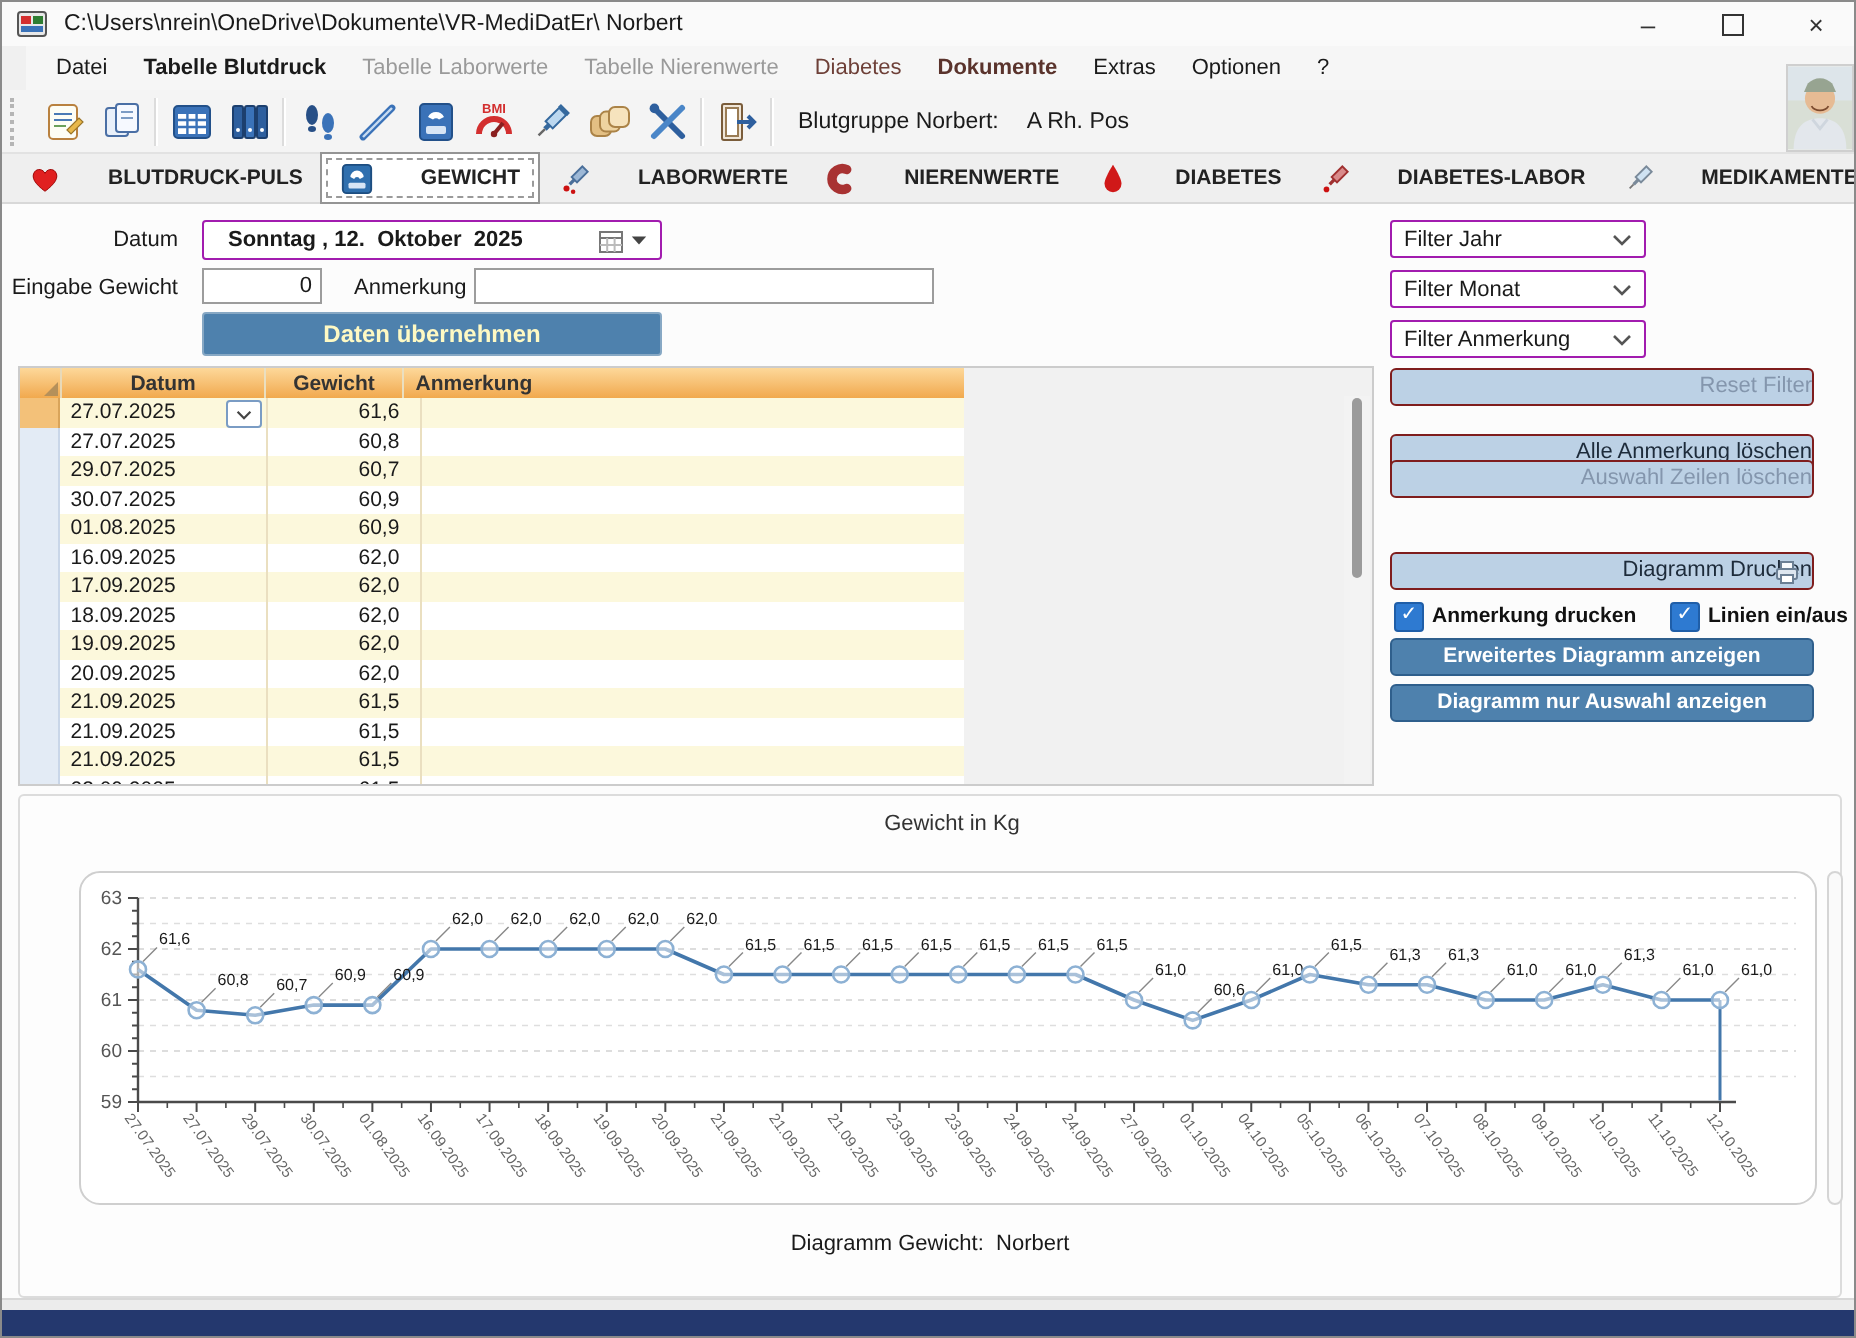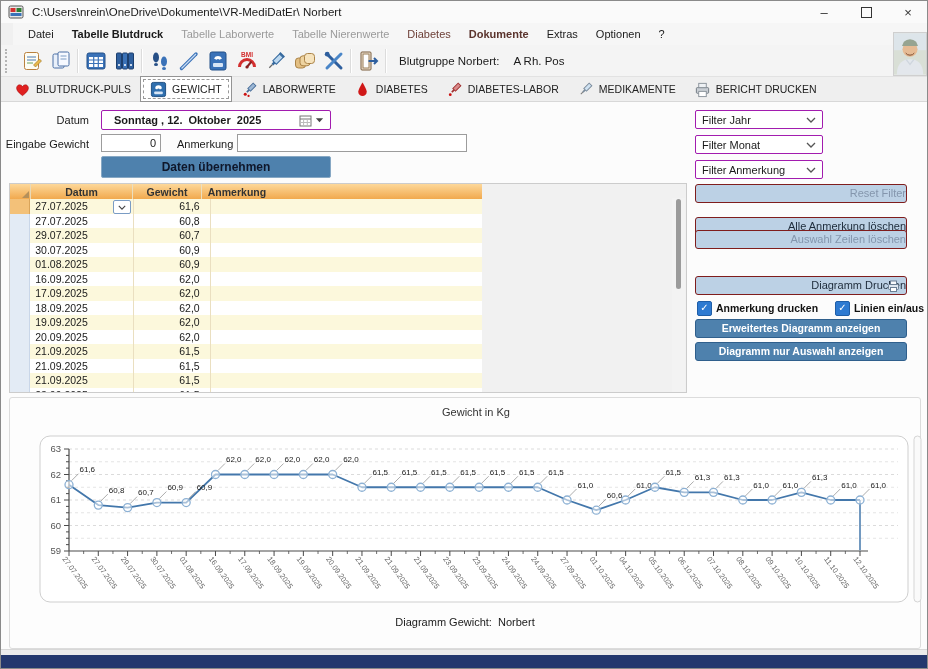--- a/index.html
+++ b/index.html
@@ -22,30 +22,30 @@
   
   .toolbar{left:0;top:44px;width:928px;height:32px;background:#f4f4f4;border-bottom:1px solid #e2e2e2;display:flex;align-items:center;}
   .grip{width:4px;height:24px;border-left:2px dotted #b5b5b5;margin-left:4px;margin-right:6px;}
   .tool-btn{width:29px;height:28px;display:flex;align-items:center;justify-content:center;}
   .tool-sep{width:1px;height:24px;background:#dcdcdc;border-right:1px solid #fff;margin:0 2px;}
   .blut-label{font-size:11.5px;color:#1a1a1a;margin-left:10px;}
   .blut-value{font-size:11.5px;color:#1a1a1a;margin-left:14px;}
   .avatar{left:892px;top:31px;width:34px;height:44px;border:1px solid #cfcfcf;z-index:30;}
   
   .tabbar{left:0;top:76px;width:928px;height:25px;background:#efefef;border-bottom:1px solid #d8d8d8;display:flex;align-items:center;padding-left:4px;}
-  .tab{display:flex;align-items:center;gap:5px;padding:0 9px;height:23px;font-size:10.5px;font-weight:normal;color:#222;white-space:nowrap;}
+  .tab{display:flex;align-items:center;gap:23px;padding:0 9px;height:23px;font-size:10.5px;font-weight:bold;color:#222;white-space:nowrap;}
   .tab.selected{background:#fff;border:1px solid #949494;outline:1px dashed #9a9a9a;outline-offset:-4px;height:24px;}
   
   .content{left:0;top:101px;width:928px;height:547px;background:#fcfcfc;}
   .form-label{font-size:11px;color:#1a1a1a;text-align:right;}
   .combo{background:#fff;border:1px solid #a21caf;border-radius:2px;display:flex;align-items:center;font-size:11px;color:#1a1a1a;}
   .combo .chev{margin-left:auto;margin-right:6px;display:flex;align-items:center;}
   .date-combo{left:100px;top:109px;width:230px;height:20px;padding-left:12px;font-weight:bold;white-space:pre;}
   .input{background:#fff;border:1px solid #9c9c9c;font-size:11px;color:#1a1a1a;padding:0 4px;font-family:"Liberation Sans",sans-serif;}
-  .submit-btn{left:100px;top:155px;width:230px;height:22px;background:#4e81ad;border:1px solid #87a8c4;border-radius:2px;color:#0f172a;font-weight:bold;font-size:12px;text-align:center;line-height:20px;}
+  .submit-btn{left:100px;top:155px;width:230px;height:22px;background:#4e81ad;border:1px solid #87a8c4;border-radius:2px;color:#fef9c3;font-weight:bold;font-size:12px;text-align:center;line-height:20px;}
   .filter-combo{width:128px;height:19px;padding-left:6px;}
   
   .table-wrap{left:8px;top:182px;width:678px;height:210px;background:#f1f1f1;border:1px solid #cccccc;overflow:hidden;}
   .t-header{position:absolute;left:0;top:0;width:472px;height:15px;background:linear-gradient(#fdd89a,#f1a94e);display:flex;font-size:10.5px;font-weight:bold;color:#333;}
   .t-row{position:absolute;left:0;width:472px;height:14.5px;display:flex;font-size:10.5px;color:#1a1a1a;line-height:14.5px;}
   .c-sel{width:20px;border-right:1px solid #e8d9b8;}
   .c-datum{width:102px;border-right:1px solid #eadfc0;padding-left:5px;position:relative;}
   .c-gewicht{width:68px;border-right:1px solid #eadfc0;text-align:right;padding-right:10px;}
   .c-anm{width:276px;padding-left:6px;}
   .hdr-c{display:flex;align-items:center;justify-content:center;}
@@ -235,20 +235,26 @@
       <div class="tab">
         <svg width="17" height="17" viewBox="0 0 18 18">
           <g transform="rotate(45 9 9)">
             <rect x="7" y="1.5" width="4" height="8" fill="#9db8d6" stroke="#4a6f9a"></rect>
             <rect x="8.1" y="9.5" width="1.8" height="3.5" fill="#4a6f9a"></rect>
           </g>
           <circle cx="4.5" cy="14" r="1.6" fill="#cc1111"></circle>
           <circle cx="8" cy="15.8" r="1.2" fill="#cc1111"></circle>
         </svg>
         <span>LABORWERTE</span>
+      </div>
+      <div class="tab">
+        <svg width="17" height="17" viewBox="0 0 18 18">
+          <path d="M12 4 A5.5 5.5 0 1 0 12 14" fill="none" stroke="#a83232" stroke-width="5" stroke-linecap="round"></path>
+        </svg>
+        <span>NIERENWERTE</span>
       </div>
       <div class="tab">
         <svg width="17" height="17" viewBox="0 0 18 18">
           <path d="M9 1.5 C9 1.5 4.5 8.5 4.5 11.5 A4.5 4.5 0 0 0 13.5 11.5 C13.5 8.5 9 1.5 9 1.5 Z" fill="#d01818"></path>
         </svg>
         <span>DIABETES</span>
       </div>
       <div class="tab">
         <svg width="17" height="17" viewBox="0 0 18 18">
           <g transform="rotate(45 9 9)">

